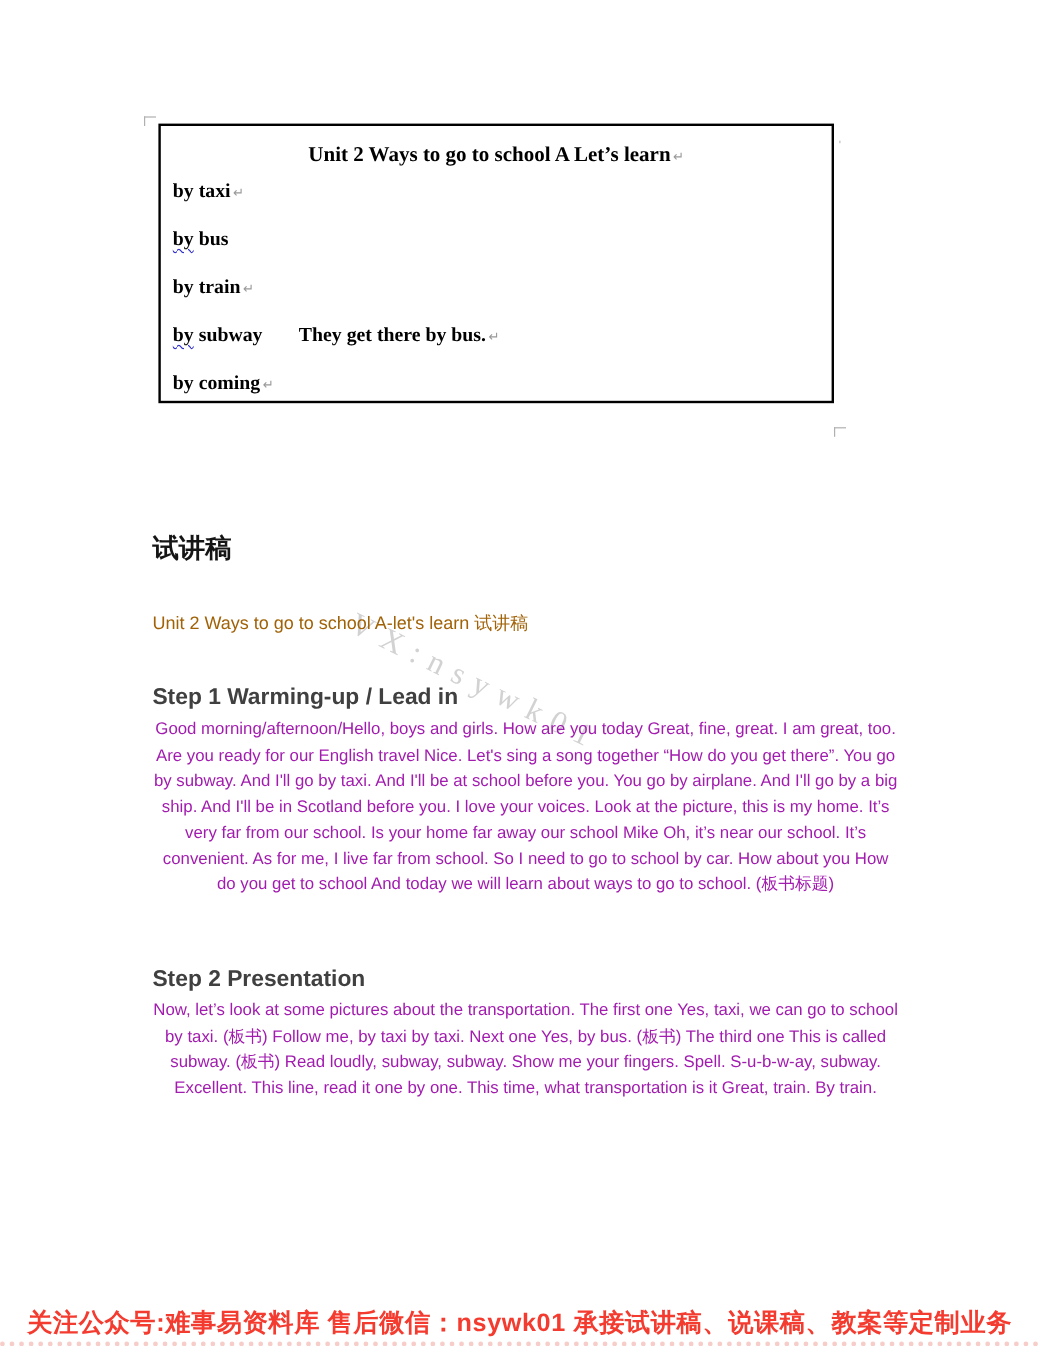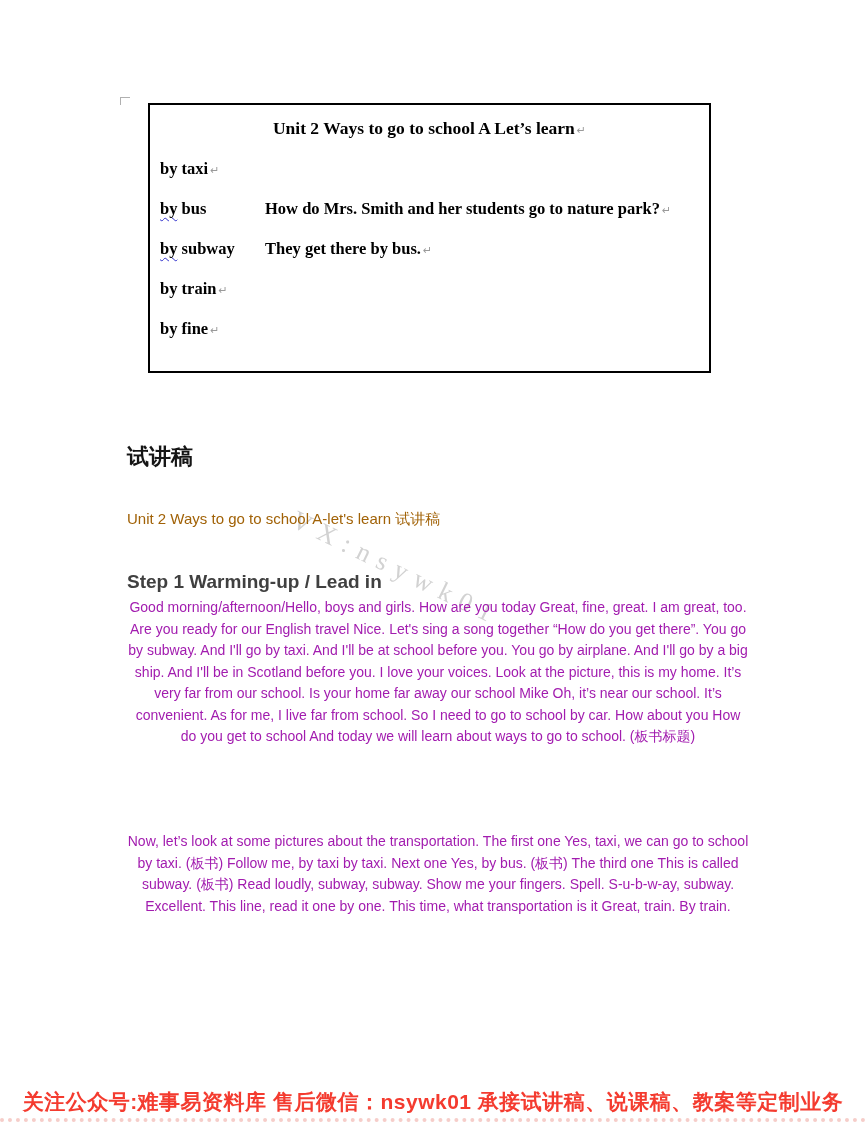--- a/index.html
+++ b/index.html
@@ -11,39 +11,38 @@
     background: #ffffff;
     overflow: hidden;
     font-family: "Liberation Sans", sans-serif;
     color: #1c1c1c;
   }
 
   
   .board-box {
     position: absolute;
     left: 132px; top: 103px;
-    width: 563px; height: 270px;
+    width: 563px; height: 233px;
     border: 2px solid #000;
     background: #fff;
     padding: 13px 10px 0 10px;
     font-family: "Liberation Serif", serif;
     font-weight: bold;
     color: #000;
-    margin-left: 16px;
   }
   .board-title {
     text-align: center;
     font-size: 17.5px;
     margin-bottom: 10px;
     white-space: nowrap;
   }
   .board-row {
     height: 40px;
     display: flex;
-    align-items: center;
+    align-items: flex-start;
     font-size: 16.5px;
     white-space: nowrap;
   }
   .board-label { display: inline-block; width: 105px; }
   .wavy-by {
     text-decoration: underline;
     text-decoration-style: wavy;
     text-decoration-color: #3333cc;
     text-decoration-thickness: 1px;
     text-underline-offset: 3px;
@@ -156,45 +155,45 @@
 
   <div class="board-box">
     <div class="board-title"><span>Unit 2 Ways to go to school A Let’s learn</span><span class="ret-mark">↵</span></div>
 
     <div class="board-row">
       <span class="board-label"><span>by</span> <span>taxi</span><span class="ret-mark">↵</span></span>
     </div>
 
     <div class="board-row">
       <span class="board-label"><span class="wavy-by">by</span> <span>bus</span></span>
-      <span><span>How do Mrs. Smith and her students go to nature park?</span><span class="ret-mark">↵</span></span>
+    </div>
+
+    <div class="board-row">
+      <span class="board-label"><span>by</span> <span>train</span><span class="ret-mark">↵</span></span>
     </div>
 
     <div class="board-row">
       <span class="board-label"><span class="wavy-by">by</span> <span>subway</span></span>
       <span><span>They get there by bus.</span><span class="ret-mark">↵</span></span>
     </div>
 
     <div class="board-row">
-      <span class="board-label"><span>by</span> <span>train</span><span class="ret-mark">↵</span></span>
-    </div>
-
-    <div class="board-row">
-      <span class="board-label"><span>by</span> <span>fine</span><span class="ret-mark">↵</span></span>
+      <span class="board-label"><span>by</span> <span>coming</span><span class="ret-mark">↵</span></span>
     </div>
   </div>
 
   <div class="watermark">VX:nsywk01</div>
 
   <h1 class="main-heading">试讲稿</h1>
 
   <div class="subtitle">Unit 2 Ways to go to school A-let's learn 试讲稿</div>
 
   <h2 class="step-heading step1-heading">Step 1 Warming-up / Lead in</h2>
   <p class="para para1">Good morning/afternoon/Hello, boys and girls. How are you today Great, fine, great. I am great, too. Are you ready for our English travel Nice. Let's sing a song together “How do you get there”. You go by subway. And I'll go by taxi. And I'll be at school before you. You go by airplane. And I'll go by a big ship. And I'll be in Scotland before you. I love your voices. Look at the picture, this is my home. It’s very far from our school. Is your home far away our school Mike Oh, it’s near our school. It’s convenient. As for me, I live far from school. So I need to go to school by car. How about you How do you get to school And today we will learn about ways to go to school. (板书标题)</p>
 
+  <h2 class="step-heading step2-heading">Step 2 Presentation</h2>
   <p class="para para2">Now, let’s look at some pictures about the transportation. The first one Yes, taxi, we can go to school by taxi. (板书) Follow me, by taxi by taxi. Next one Yes, by bus. (板书) The third one This is called subway. (板书) Read loudly, subway, subway. Show me your fingers. Spell. S-u-b-w-ay, subway. Excellent. This line, read it one by one. This time, what transportation is it Great, train. By train.</p>
 
   <div class="footer-banner">
     <span class="footer-text">关注公众号:难事易资料库 售后微信：nsywk01  承接试讲稿、说课稿、教案等定制业务</span>
   </div>
 
 </div>
 
 </body></html>

